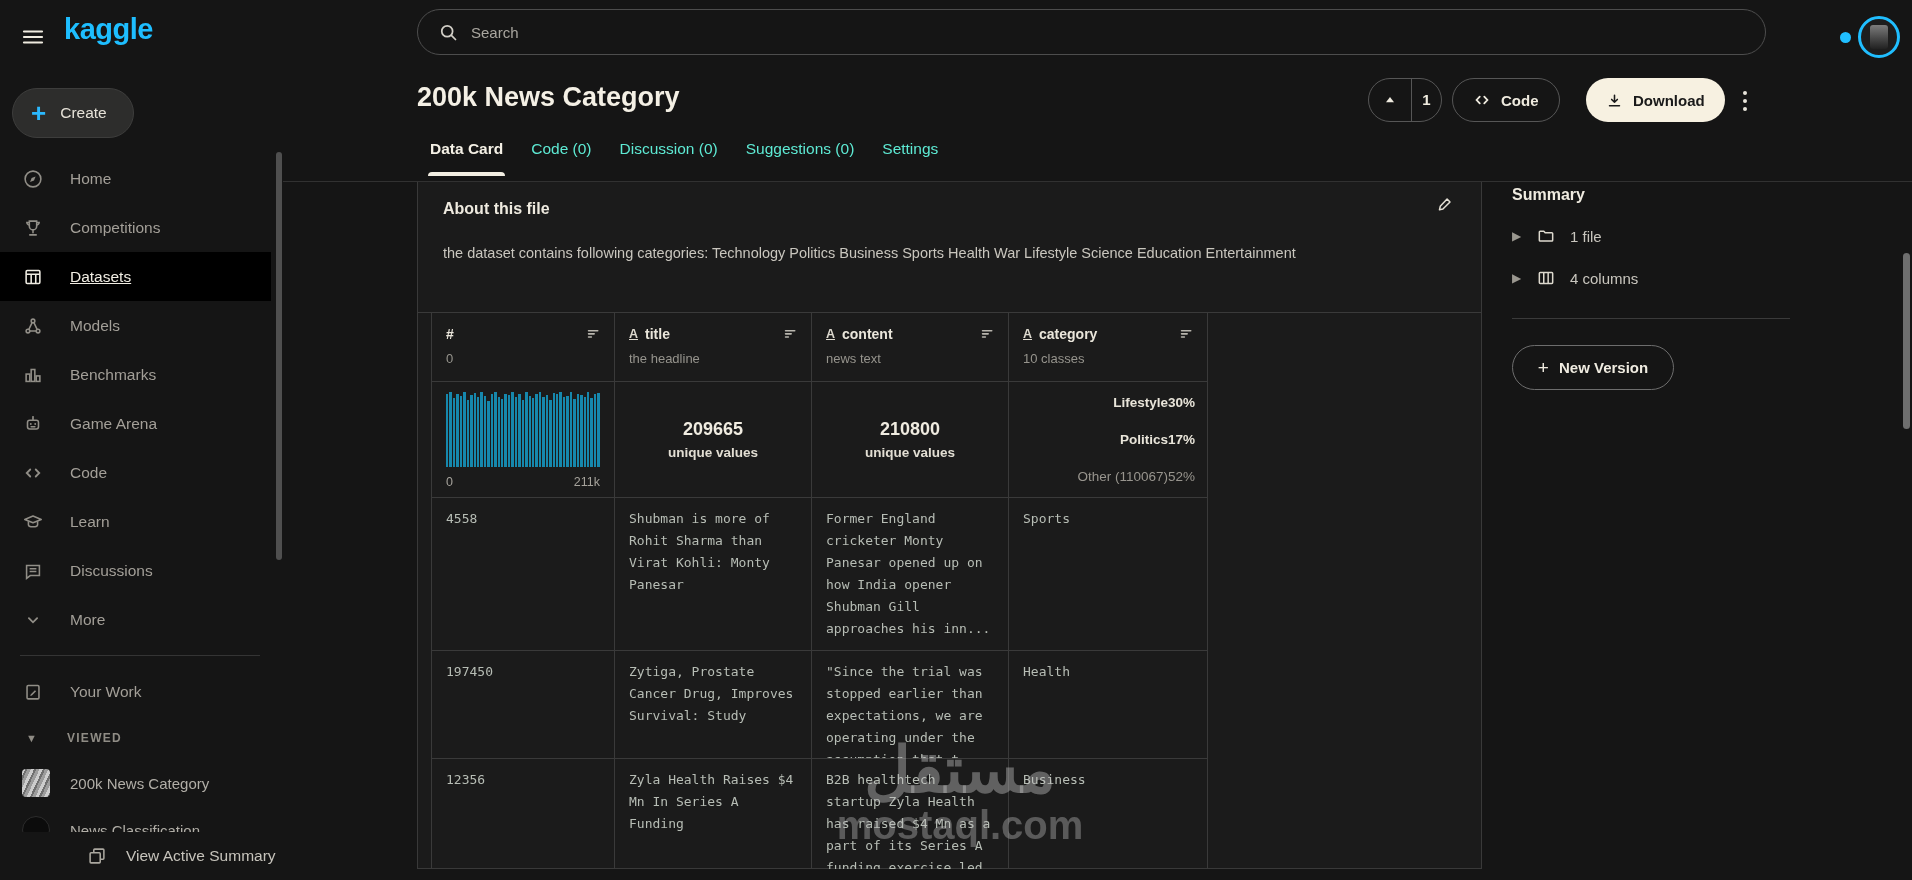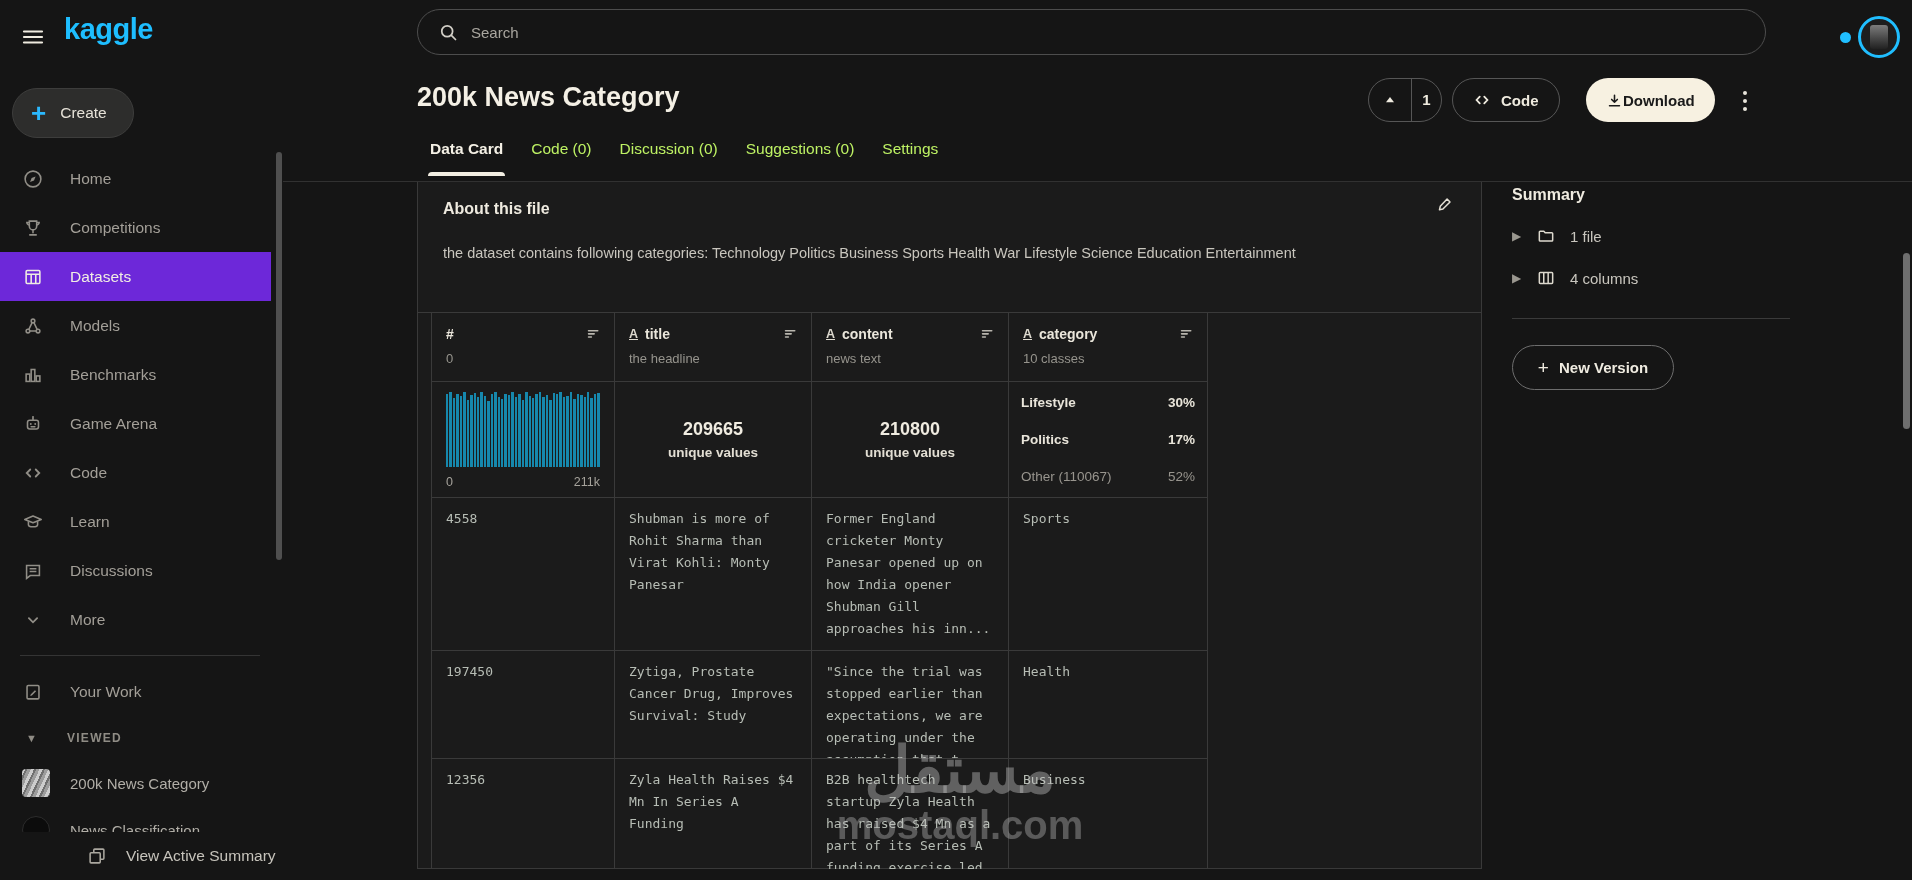--- a/index.html
+++ b/index.html
@@ -35,21 +35,21 @@
     position:absolute; left:12px; top:88px; height:50px; padding:0 26px 0 18px;
     background:#2d2d2c; border:1px solid #3d3d3c; border-radius:26px;
     display:flex; align-items:center; gap:14px; cursor:pointer;
   }
   .create-btn .plus { color:#2bb9ff; font-size:26px; font-weight:700; line-height:1; }
   .create-btn .lbl { color:#e6e2d8; font-size:15.5px; }
   .nav { position:absolute; left:0; top:154px; width:271px; }
   .nav-item { height:49px; display:flex; align-items:center; gap:26px; padding-left:22px; cursor:pointer; color:#a39f98; }
   .nav-item .ic { width:22px; height:22px; color:#918e87; flex:0 0 22px; }
   .nav-item .lbl { font-size:15.5px; }
-  .nav-item.active { background:#6d28d9; color:#f1ede3; }
+  .nav-item.active { background:#000000; color:#f1ede3;text-decoration:underline; }
   .nav-item.active .ic { color:#efece2; }
   .side-divider { position:absolute; left:20px; top:655px; width:240px; border-top:1px solid #343434; }
   .yourwork { position:absolute; top:667px; left:0; width:271px; }
   .viewed-hd { position:absolute; left:0; top:723px; width:271px; height:30px; display:flex; align-items:center; gap:30px; padding-left:26px; cursor:pointer; }
   .viewed-hd .caret { color:#8f8c85; font-size:11px; }
   .viewed-hd .lbl { font-size:12px; font-weight:700; letter-spacing:1.3px; color:#8f8c85; }
   .viewed-item { position:absolute; left:0; width:271px; height:44px; display:flex; align-items:center; gap:20px; padding-left:22px; cursor:pointer; color:#b1aea7; font-size:15px; }
   .thumb-news { width:28px; height:28px; border-radius:4px; flex:0 0 28px;
     background:repeating-linear-gradient(115deg,#cdcdcd 0 3px,#6f6f6f 3px 5px,#9c9c9c 5px 8px); }
   .thumb-round { width:28px; height:28px; border-radius:50%; flex:0 0 28px; background:#0c0c0c; border:1px solid #2c2c2c; }
@@ -59,27 +59,27 @@
   .side-scrollbar { position:absolute; left:276px; top:152px; width:6px; height:408px; border-radius:3px; background:#4f4f4f; }
 
   
   .page-title { position:absolute; left:417px; top:82px; font-size:27px; font-weight:700; color:#f4f0e5; }
   .pill { height:44px; border:1px solid #565656; border-radius:22px; display:flex; align-items:center; color:#efebdf; cursor:pointer; }
   .vote-pill { position:absolute; left:1368px; top:78px; }
   .vote-up { width:42px; display:flex; justify-content:center; align-items:center; height:100%; }
   .vote-count { width:30px; text-align:center; font-weight:700; font-size:15px; border-left:1px solid #565656; height:100%; line-height:42px; }
   .code-pill { position:absolute; left:1452px; top:78px; padding:0 20px; gap:10px; font-weight:700; font-size:15px; }
   .download-btn { position:absolute; left:1586px; top:78px; height:44px; padding:8px 20px; background:#f7f1e1; color:#1a1a1a;
-    border-radius:22px; display:flex; align-items:center; font-weight:700; font-size:15px; cursor:pointer; }
+    border-radius:22px; display:flex; align-items:center; gap:10px; font-weight:700; font-size:15px; cursor:pointer; }
   .kebab { position:absolute; left:1735px; top:86px; width:20px; height:30px; display:flex; flex-direction:column; align-items:center; justify-content:center; gap:4px; cursor:pointer; }
   .kebab i { width:4px; height:4px; border-radius:50%; background:#e8e4da; }
 
   
   .tabs { position:absolute; left:430px; top:140px; display:flex; gap:28px; }
-  .tab { position:relative; font-size:15.5px; color:#bef264; padding-bottom:18px; cursor:pointer; }
+  .tab { position:relative; font-size:15.5px; color:#5eead4; padding-bottom:18px; cursor:pointer; }
   .tab.active { color:#f4f0e5; font-weight:700; }
   .tab.active::after { content:""; position:absolute; left:-2px; right:-2px; bottom:0; height:4px; background:#f2eee2; border-radius:4px 4px 0 0; }
   .content-topline { position:absolute; left:283px; top:181px; width:1629px; border-top:1px solid #313131; }
 
   
   .card { position:absolute; left:417px; top:182px; width:1065px; height:687px; background:#1b1b1b;
     border-left:1px solid #393939; border-right:1px solid #393939; border-bottom:1px solid #393939; }
   .about-hd { position:absolute; left:25px; top:18px; font-size:16px; font-weight:700; color:#eeeadf; }
   .edit-ic { position:absolute; right:26px; top:12px; color:#e3dfd4; cursor:pointer; }
   .about-tx { position:absolute; left:25px; top:63px; width:1000px; font-size:14.5px; color:#c9c6be; }
@@ -99,21 +99,21 @@
   .filter-ic { color:#b9b6ae; cursor:pointer; }
   .th-sub { margin-top:9px; font-size:13px; color:#96948d; font-weight:400; }
   .stat-center { display:flex; flex-direction:column; align-items:center; justify-content:center; gap:5px; }
   .stat-num { font-size:18px; font-weight:700; color:#f0ece1; }
   .stat-lab { font-size:13.5px; font-weight:700; color:#e2ded3; }
   .hist-cell { display:flex; flex-direction:column; padding:10px 14px 8px 14px; }
   .hist-bars { flex:1; display:flex; align-items:flex-end; gap:1px; }
   .hist-bars .hbar { flex:1; }
   .hist-axis { display:flex; justify-content:space-between; margin-top:8px; font-size:12.5px; color:#a5a29b; }
   .dist-cell { padding:10px 12px; display:flex; flex-direction:column; justify-content:space-between; }
-  .dist-row { display:flex; justify-content:space-between; font-size:13.5px; font-weight:700; color:#e9e5da; padding:3px 0; }
+  .dist-row { display:flex; justify-content:flex-end; font-size:13.5px; font-weight:700; color:#e9e5da; padding:3px 0; }
   .dist-row.muted { color:#98958e; font-weight:400; }
   .td { padding:10px 14px; font-family:"DejaVu Sans Mono", monospace; font-size:13px; line-height:22px; color:#b7bdb5; }
 
   
   .rail { position:absolute; left:1512px; top:186px; width:280px; }
   .rail-hd { font-size:16px; font-weight:700; color:#efebe0; }
   .rail-item { display:flex; align-items:center; gap:14px; margin-top:22px; cursor:pointer; }
   .rail-item .caret { color:#9a978f; font-size:12px; width:10px; }
   .rail-item .ic { color:#ddd9ce; }
   .rail-item .lbl { font-size:15px; color:#c9c6be; }

